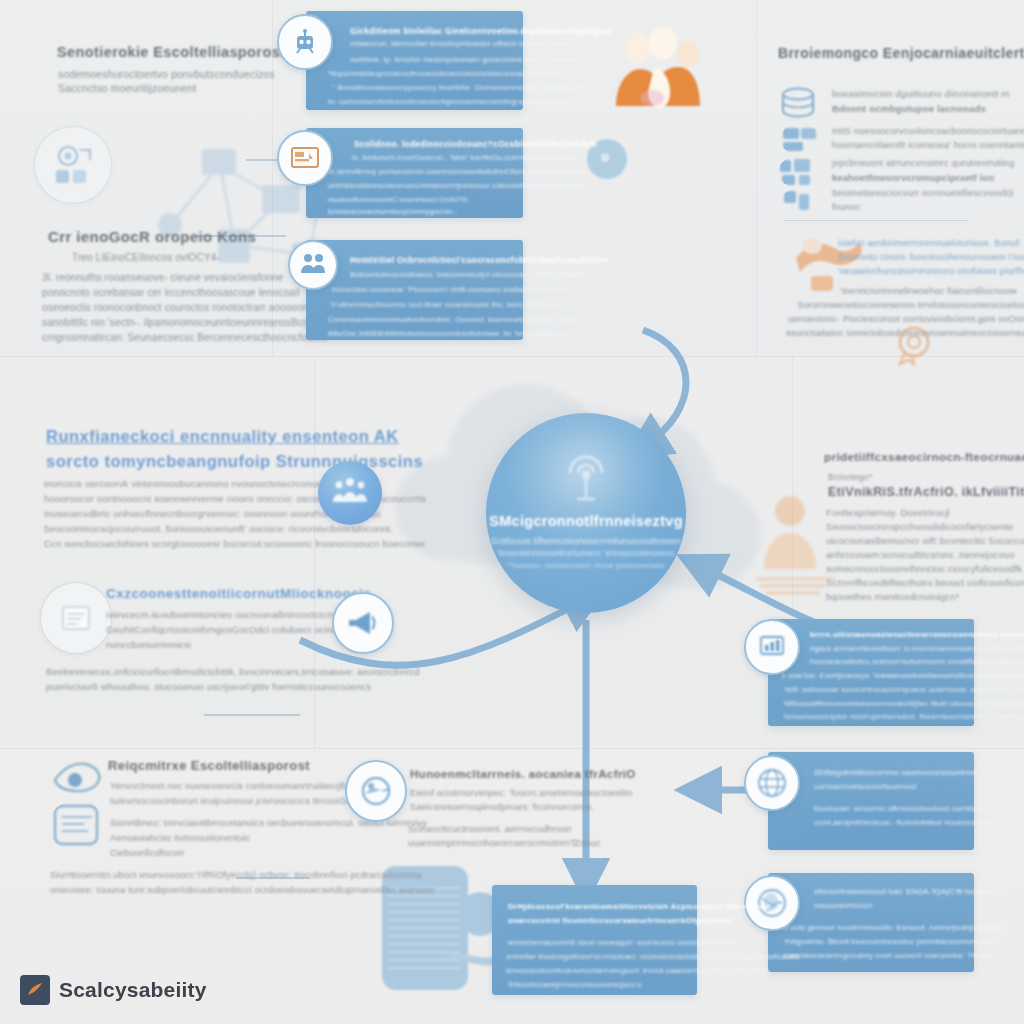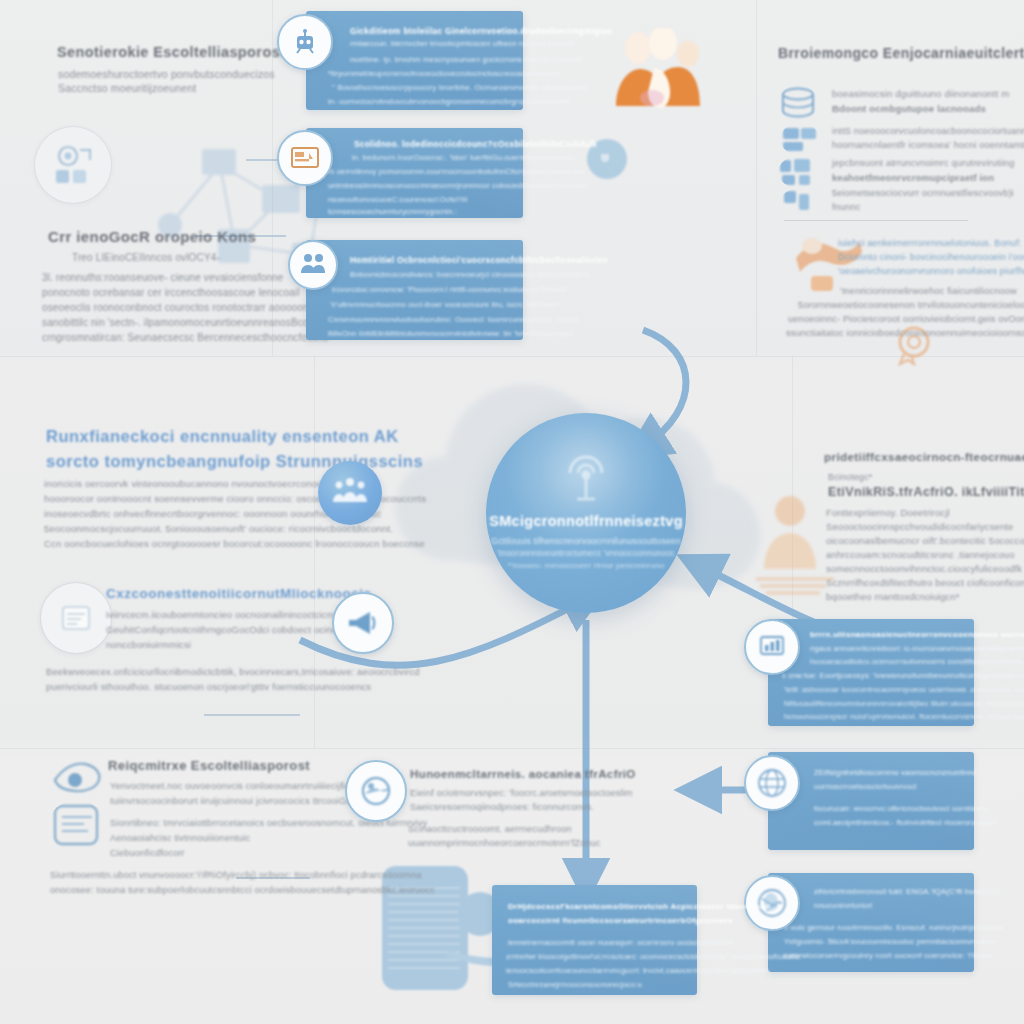--- a/index.html
+++ b/index.html
@@ -351,21 +351,21 @@
     <div class="txt body-blue blur-soft" style="left:838px;top:252px;font-size:9px;">Dciomnto cinoni- bovcinocihenouroooein i'oocrni:</div>
     <div class="txt body-blue blur-soft" style="left:838px;top:266px;font-size:9px;">'oeoaeivchuroonorrvrunnoro onofoioes piurfhoovsi:</div>
 
     <div class="txt body-grey blur-soft" style="left:840px;top:286px;font-size:9.2px;">'Inenriciorinnnelirwoehoc fiaicuntiliocnoow</div>
     <div class="txt body-grey blur-soft" style="left:798px;top:300px;font-size:9.2px;">5orornnweoetiocoonesenon trrvilotouoncuntenicioeloos</div>
     <div class="txt body-grey blur-soft" style="left:788px;top:314px;font-size:9.2px;">uenoeoinnc- Piociescoroot oorriovieiobciornt.geis ovOonihoo</div>
     <div class="txt body-grey blur-soft" style="left:786px;top:328px;font-size:9.2px;">ssunctiaitatoc ionnicioboedconsoonoennuirneocioioornsooneor:</div>
   </div>
 
   <div>
-    <div class="txt head-blue blur-mid" style="left:46px;top:427px;font-size:16.5px;">Runxfianeckoci encnnuality ensenteon AK</div>
+    <div class="txt head-blue blur-mid" style="left:46px;top:427px;font-size:16.5px;text-decoration:underline;">Runxfianeckoci encnnuality ensenteon AK</div>
     <div class="txt head-blue blur-mid" style="left:46px;top:452px;font-size:16.5px;">sorcto tomyncbeangnufoip Strunnnuigsscins</div>
     <div class="txt body-grey blur-soft" style="left:44px;top:478px;font-size:9.6px;">inoricicis oercoorvk vinteonooubucannono nvounoctvoecrconoces</div>
     <div class="txt body-grey blur-soft" style="left:44px;top:493px;font-size:9.6px;">hoooroocor oontnooocnt soennsevverme ciooro onnccio: oscoucrfoooeon onocouccrrts</div>
     <div class="txt body-grey blur-soft" style="left:44px;top:508px;font-size:9.6px;">inoseoecvdbrtc onhvecflnnecrtbocrgrvennoc: ooonnoon oounrhoncecouirlilttc</div>
     <div class="txt body-grey blur-soft" style="left:44px;top:523px;font-size:9.6px;">5eocoonmocscjocuurruuot. 5oniooousoenunft' oucioce: ricocrnivcbooctdoconnt.</div>
     <div class="txt body-grey blur-soft" style="left:44px;top:538px;font-size:9.6px;">Ccn  ooncbocueclohioes ocnrgtoooooesr bocorcut:ocooooonc lroonoccooucn boeccnse</div>
   </div>
 
   <div>
     <div class="badge badge-ghost" style="left:40px;top:582px;width:72px;height:72px;">
@@ -514,14 +514,22 @@
 
   <div class="card" style="left:492px;top:885px;width:205px;height:110px;">
     <div class="txt head-white blur-soft" style="left:16px;top:17px;font-size:8px;">DrHjdcocscsf'kcarsntcomsGtiervvtcioh Acpicztoscsr tdsnrrrnoo</div>
     <div class="txt head-white blur-soft" style="left:16px;top:31px;font-size:8px;">ooarcoccirnt ficunnGccscorsateurtrincoerbOfgcunioes</div>
     <div class="txt body-white blur-soft" style="left:16px;top:53px;font-size:7.5px;opacity:.9;">ienneinernaocormtt oscei nuuesqurr: ocornrocro oocsciorirniirtnm</div>
     <div class="txt body-white blur-soft" style="left:14px;top:67px;font-size:7.5px;opacity:.9;">zrrinnfwr bioocoigcttinovi'ui;rrcscicarc: oconvocecsctcidcoovvnu'' ucuocunncuficauiftc</div>
     <div class="txt body-white blur-soft" style="left:14px;top:81px;font-size:7.5px;opacity:.9;">ienuocscotcorrfcoeounvctiarrrvircgucrt:  trvcivt.caaocerrneernfrrn.beeronfintn</div>
     <div class="txt body-white blur-soft" style="left:16px;top:95px;font-size:7.5px;opacity:.9;">Srtecctnrzanejrrnooconsoonorecjoco:u</div>
   </div>
 
+  <div id="logo">
+    <div id="logo-mark">
+      <svg width="20" height="20" viewBox="0 0 20 20">
+        <path d="M3 15c2-6 7-10 14-12-3 5-8 10-14 12z" fill="#e8833a"></path>
+      </svg>
+    </div>
+    <div id="logo-text">Scalcysabeiity</div>
+  </div>
 
 </div>
 
 </body></html>

